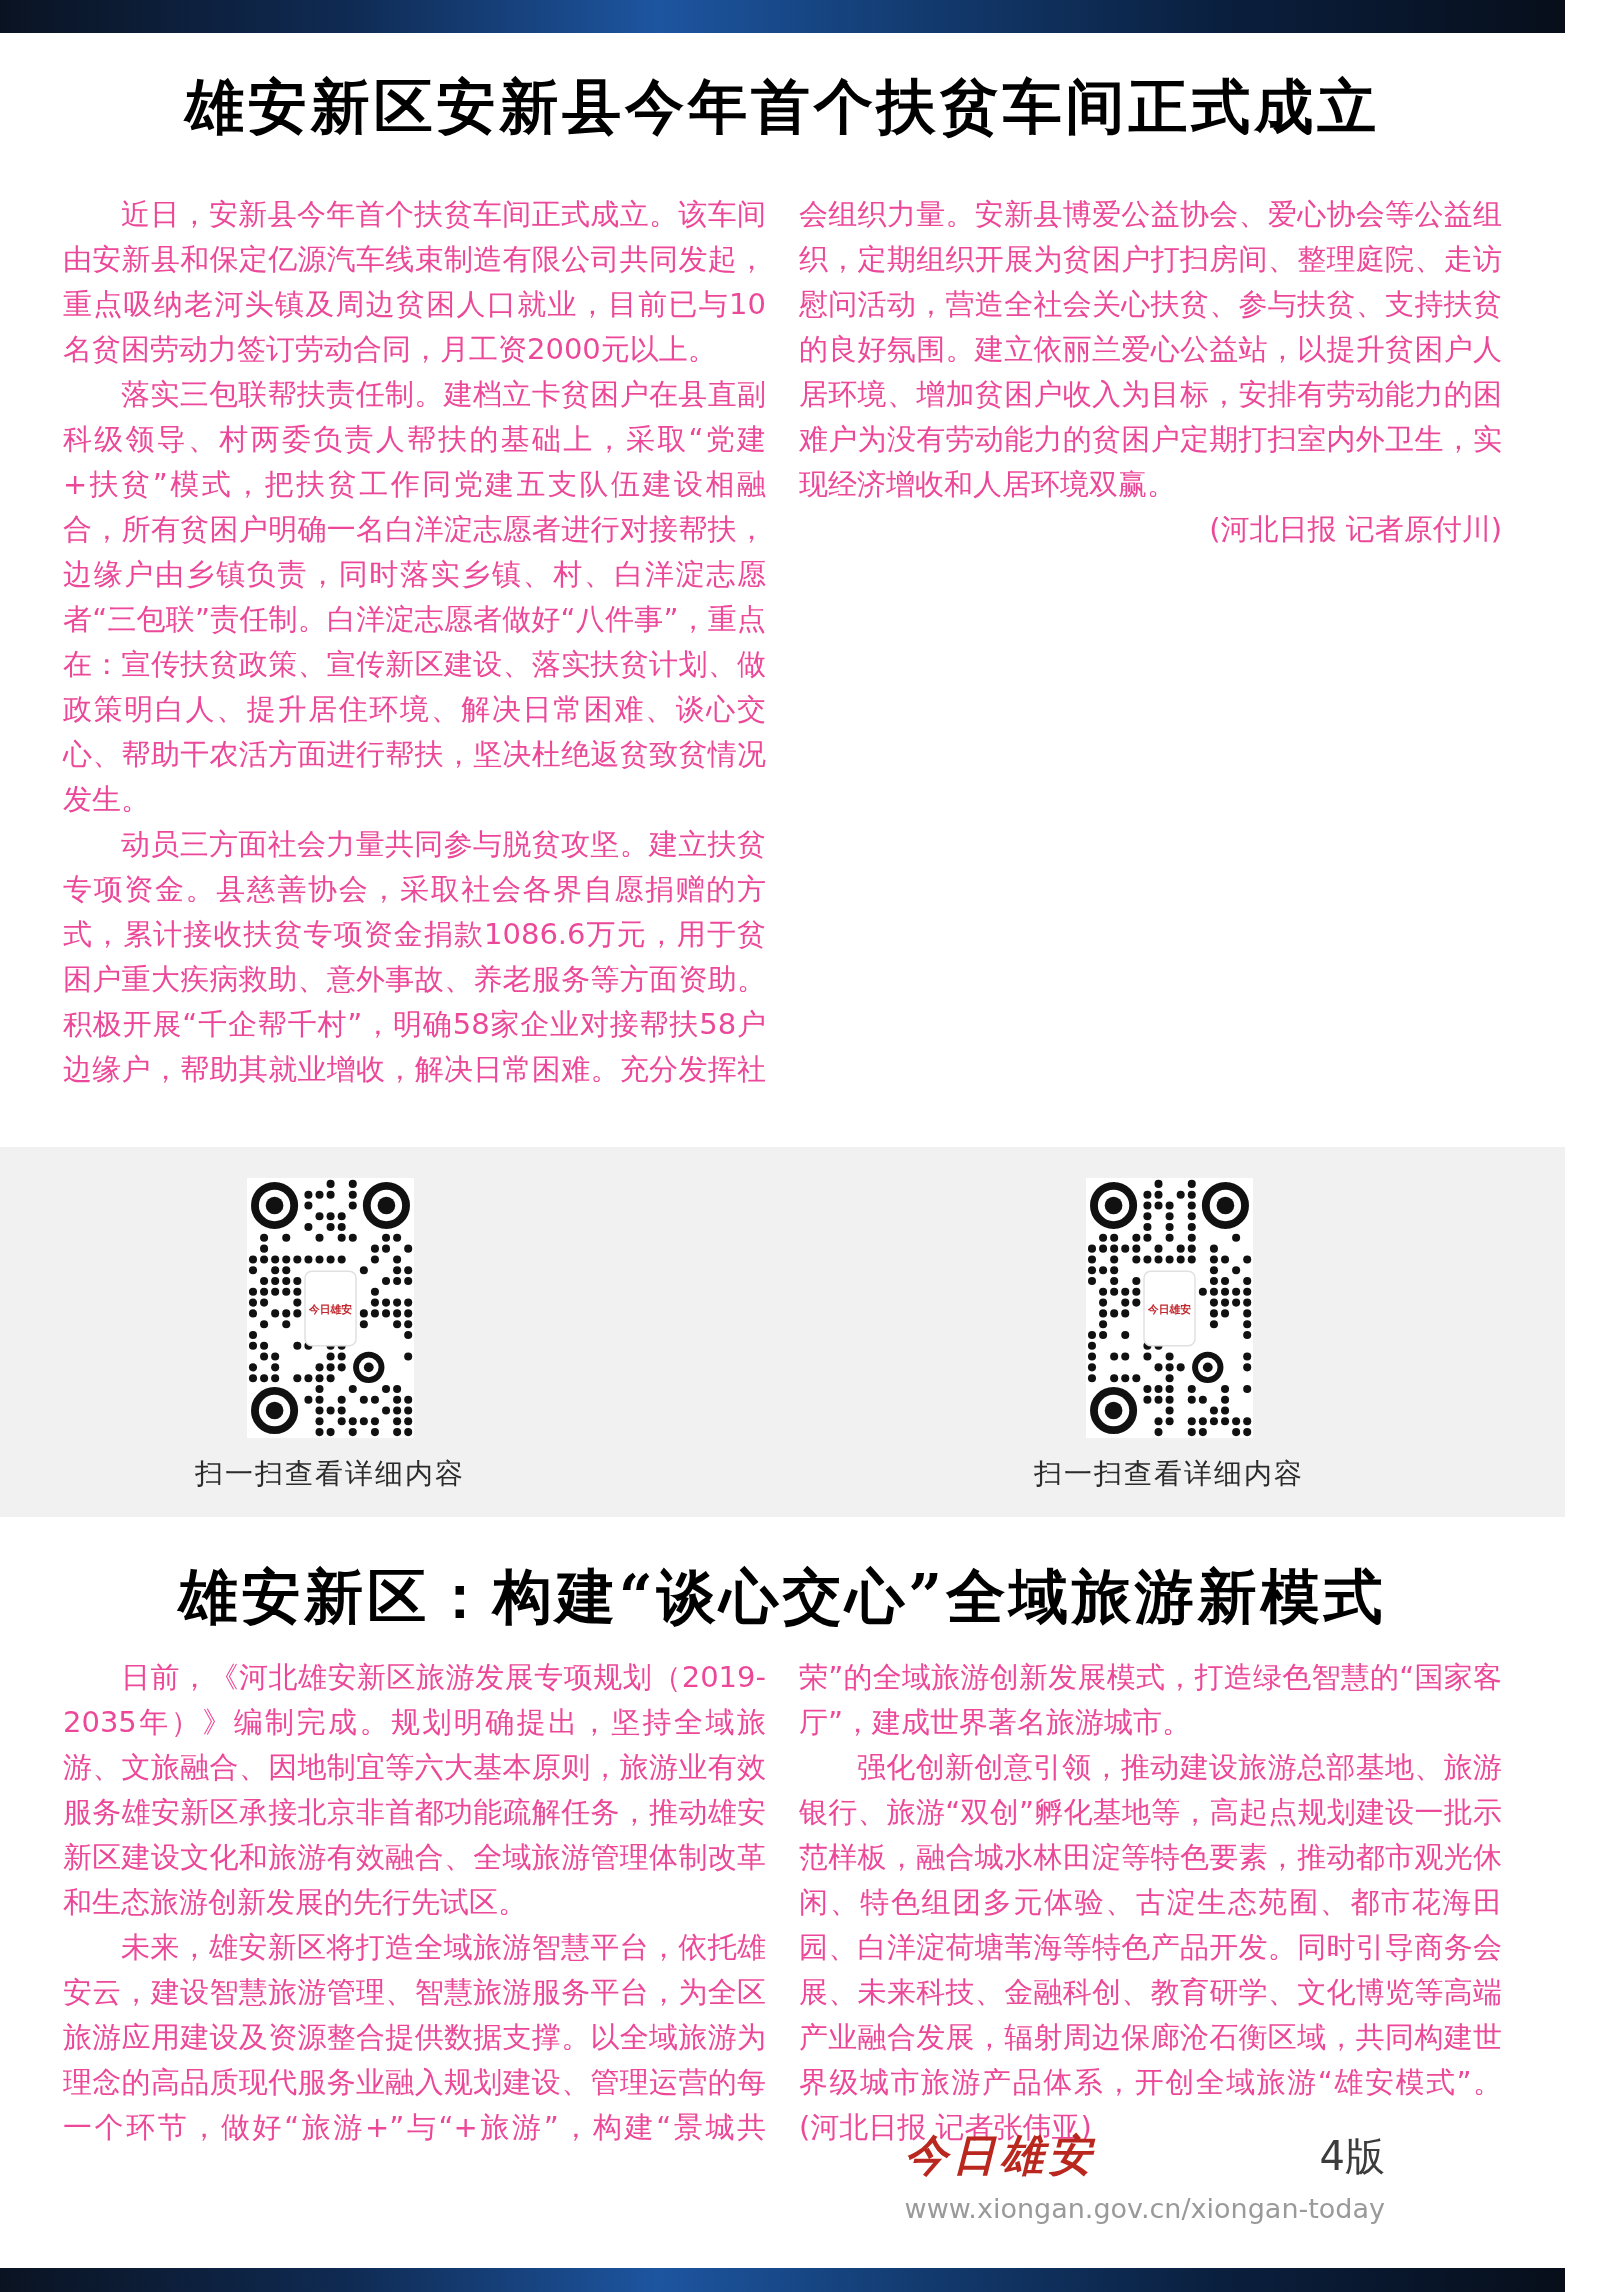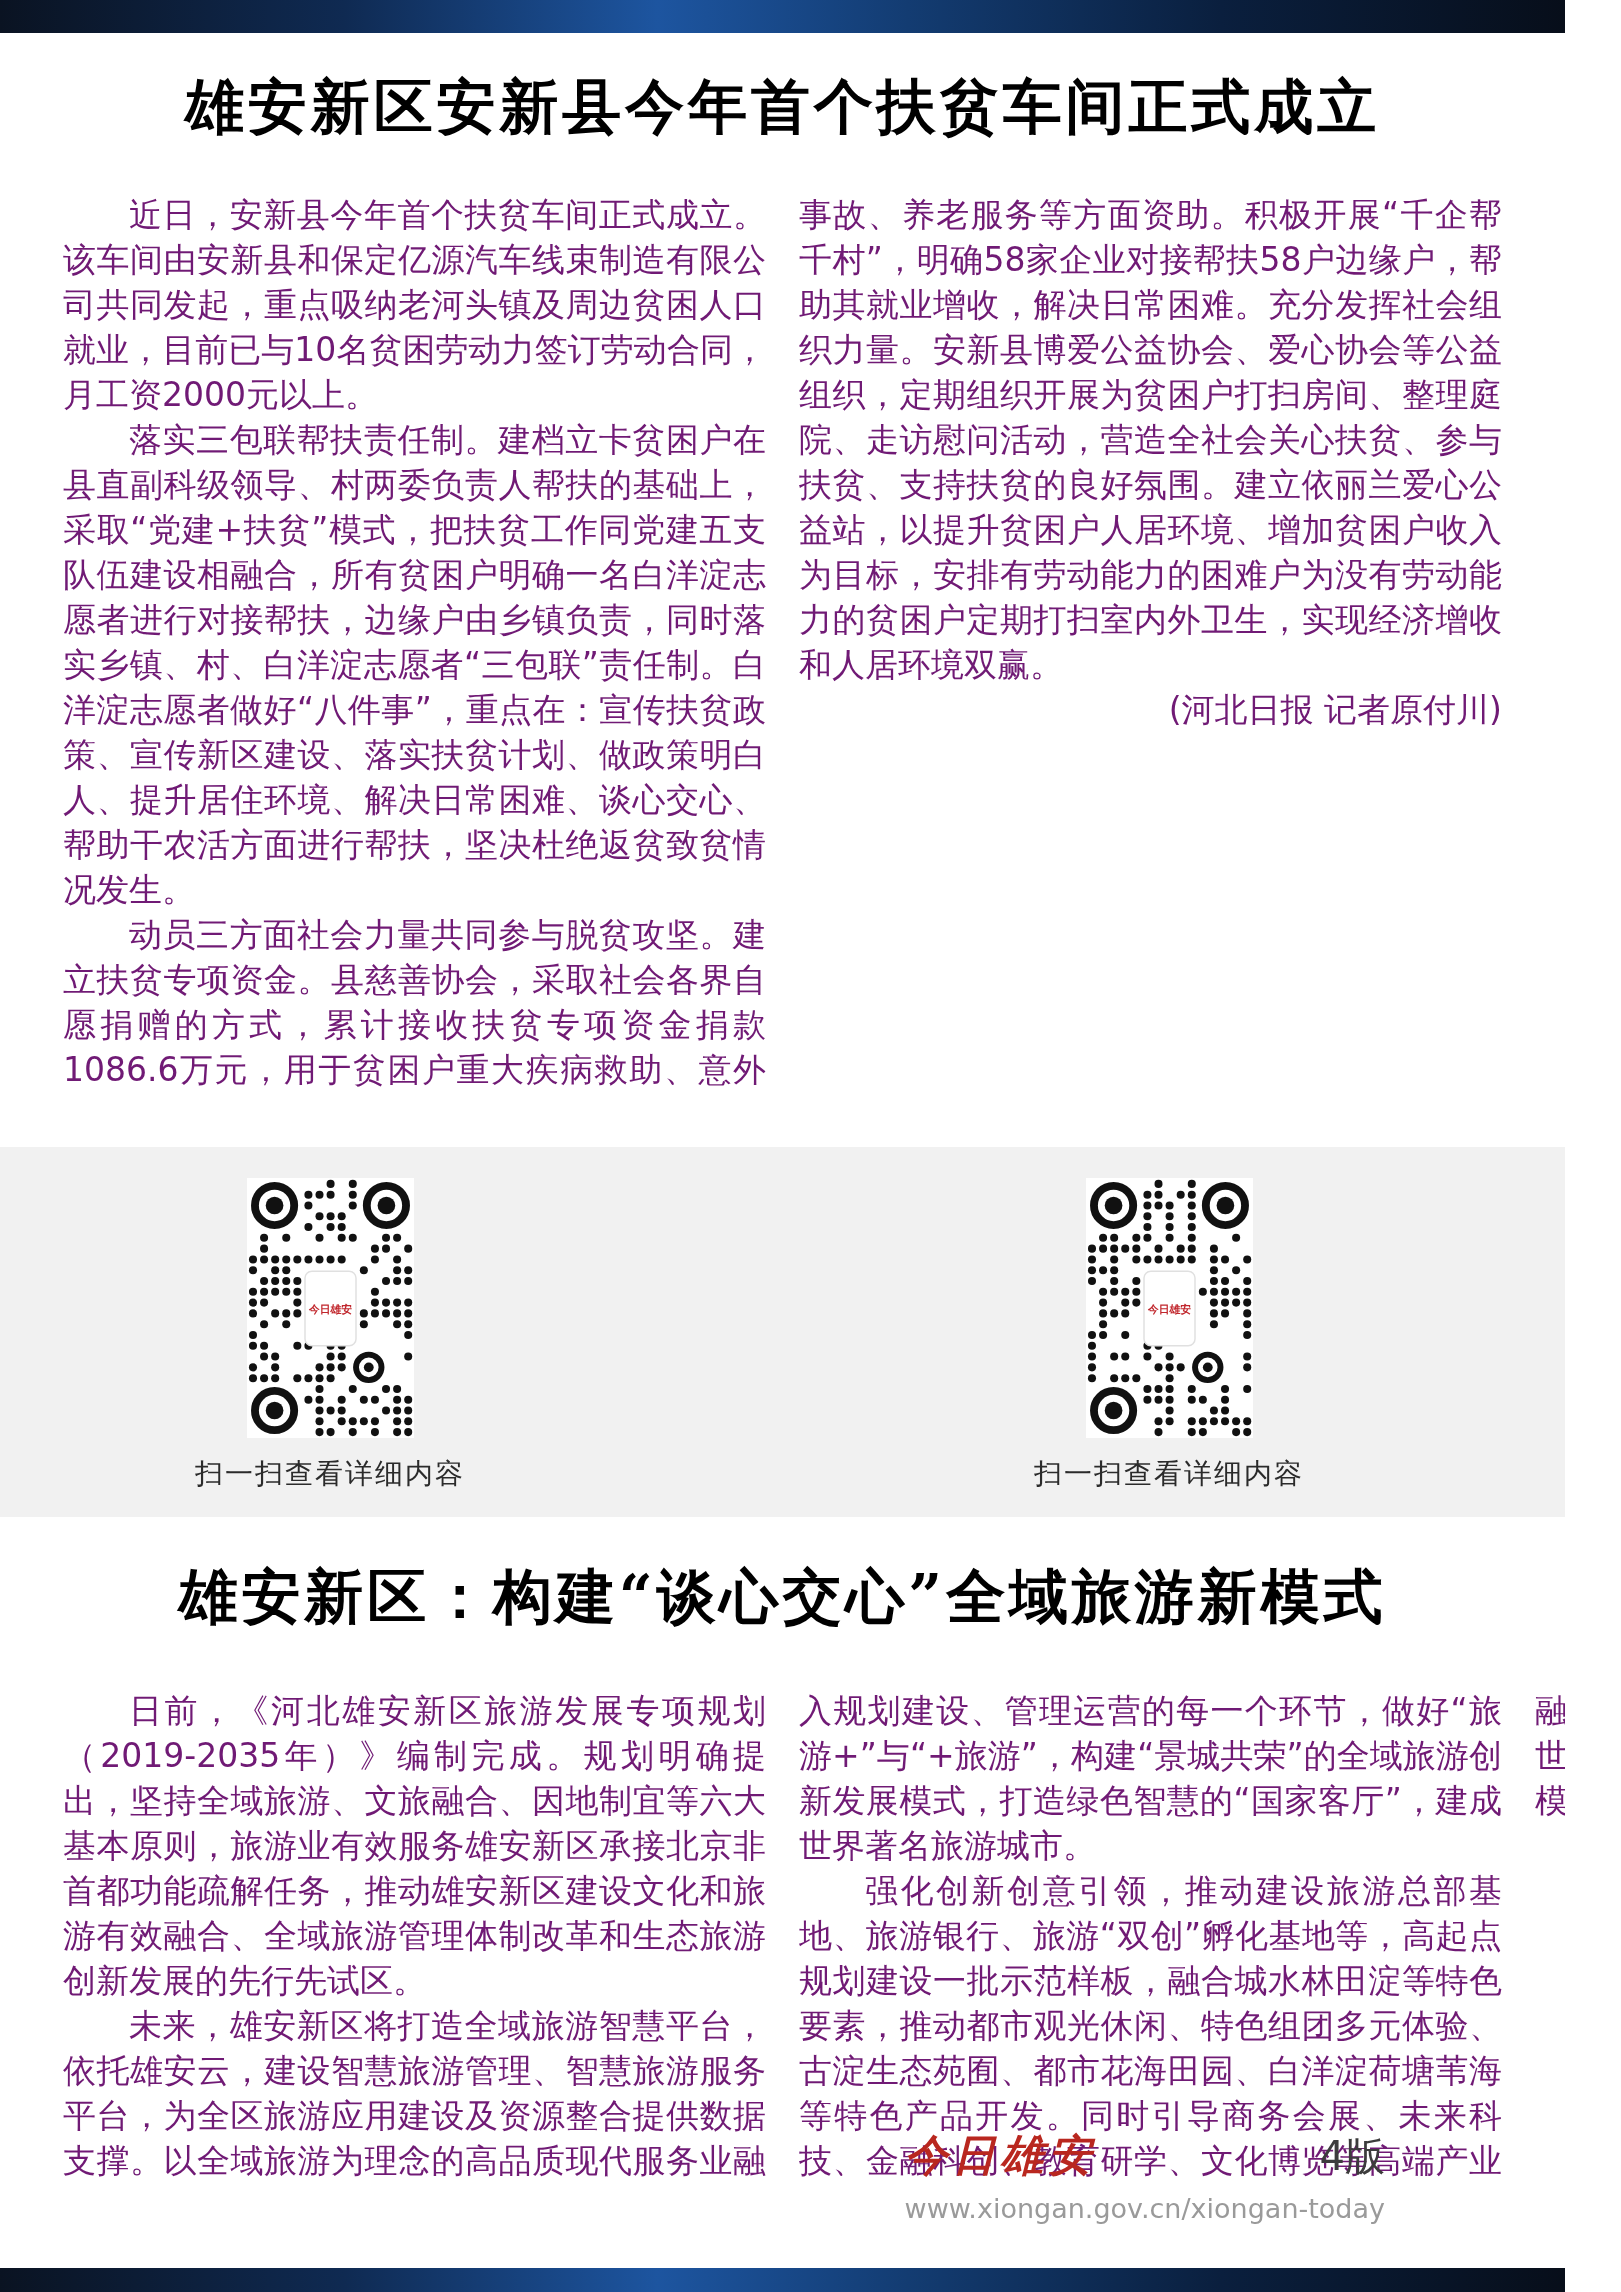--- a/index.html
+++ b/index.html
@@ -10,25 +10,25 @@
     background:linear-gradient(90deg,#0a1322 0%,#0f2a52 22%,#1d55a0 42%,#133c72 58%,#0a1f3e 78%,#070e1a 100%);}
   .bottombar{position:absolute;left:0;right:0;bottom:0;height:25.5px;
     background:linear-gradient(90deg,#0a1322 0%,#0f2a52 22%,#1d55a0 42%,#133c72 58%,#0a1f3e 78%,#070e1a 100%);}
 
   .headline{margin:0;text-align:center;font-family:"DejaVu Serif","Liberation Serif",serif;
     font-weight:700;color:#000;font-size:59px;line-height:69px;letter-spacing:3.9px;}
   #h1a{margin-top:39px;}
   #h2a{margin-top:45px;}
 
   .article{margin-left:63px;margin-right:63px;column-count:2;column-gap:33px;column-fill:auto;
-    font-size:33px;line-height:45px;color:#701a75;text-align:justify;text-justify:inter-ideograph;}
+    font-size:29px;line-height:45px;color:#ec4899;text-align:justify;text-justify:inter-ideograph;}
   .article p{margin:0;text-indent:2em;}
   .article p.byline{text-indent:0;text-align:right;}
   #art1{margin-top:51px;height:906px;}
-  #art2{margin-top:57px;height:502px;}
+  #art2{margin-top:24px;height:502px;}
 
   .qr-band{margin-top:49px;height:370px;background:#f1f1f1;display:flex;align-items:flex-start;box-sizing:border-box;}
   .qr-block{display:flex;flex-direction:column;align-items:center;margin-top:31px;}
   .qr-block.left{margin-left:195px;}
   .qr-block.right{margin-left:569px;}
   .qr-card{width:167px;height:260px;background:#ffffff;}
   .qr-card svg{display:block;width:167px;height:260px;}
   .qr-caption{margin-top:15.7px;font-size:28px;line-height:39px;color:#2b2b2b;white-space:nowrap;letter-spacing:2px;}
 
   .footer{position:absolute;top:2127px;right:180px;width:-moz-fit-content;width:fit-content;}

